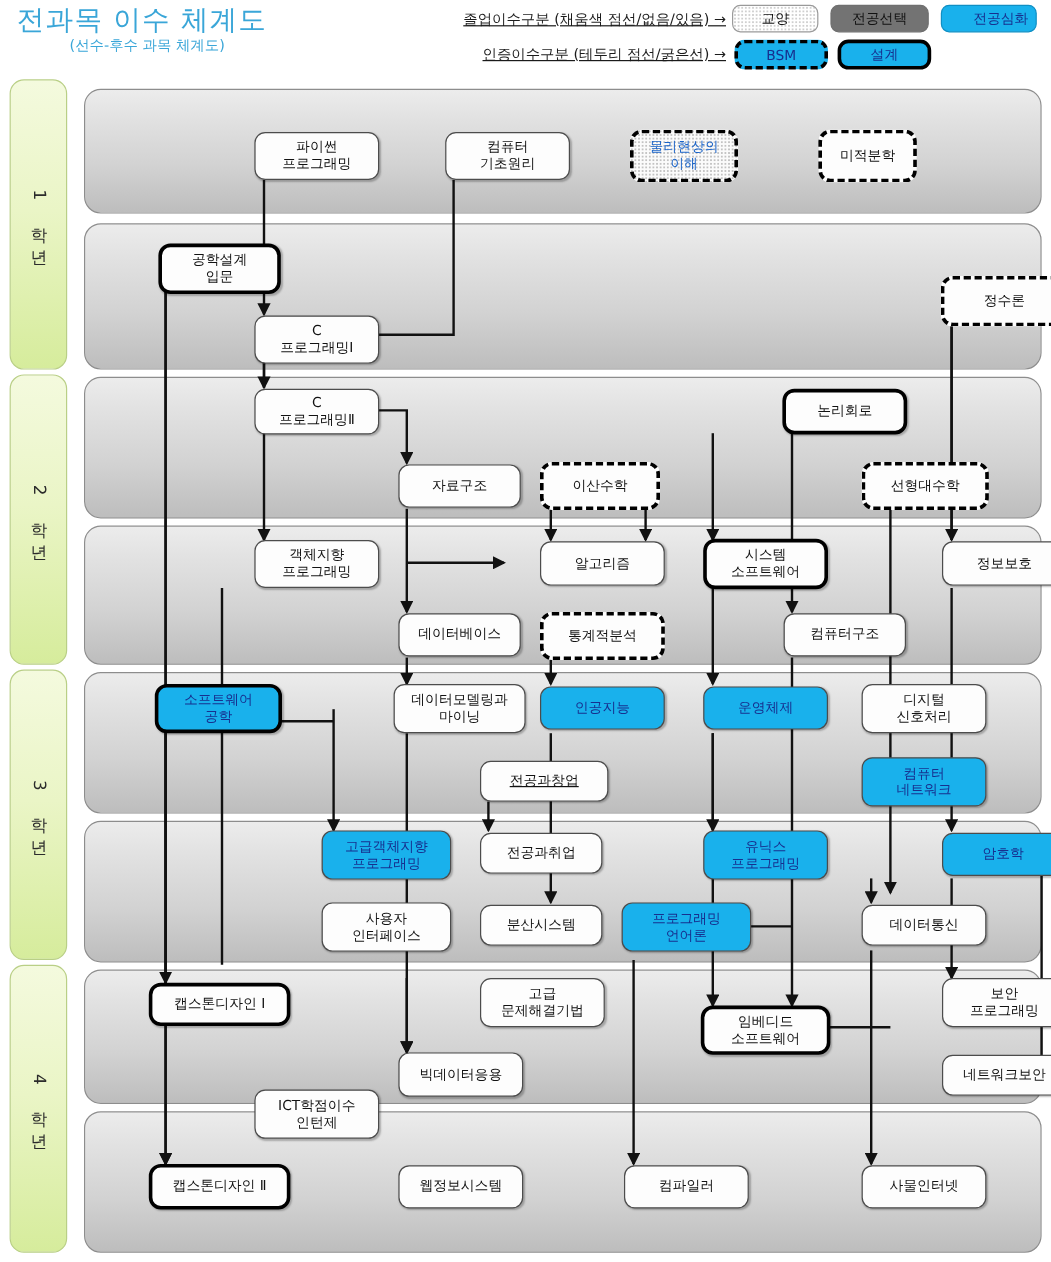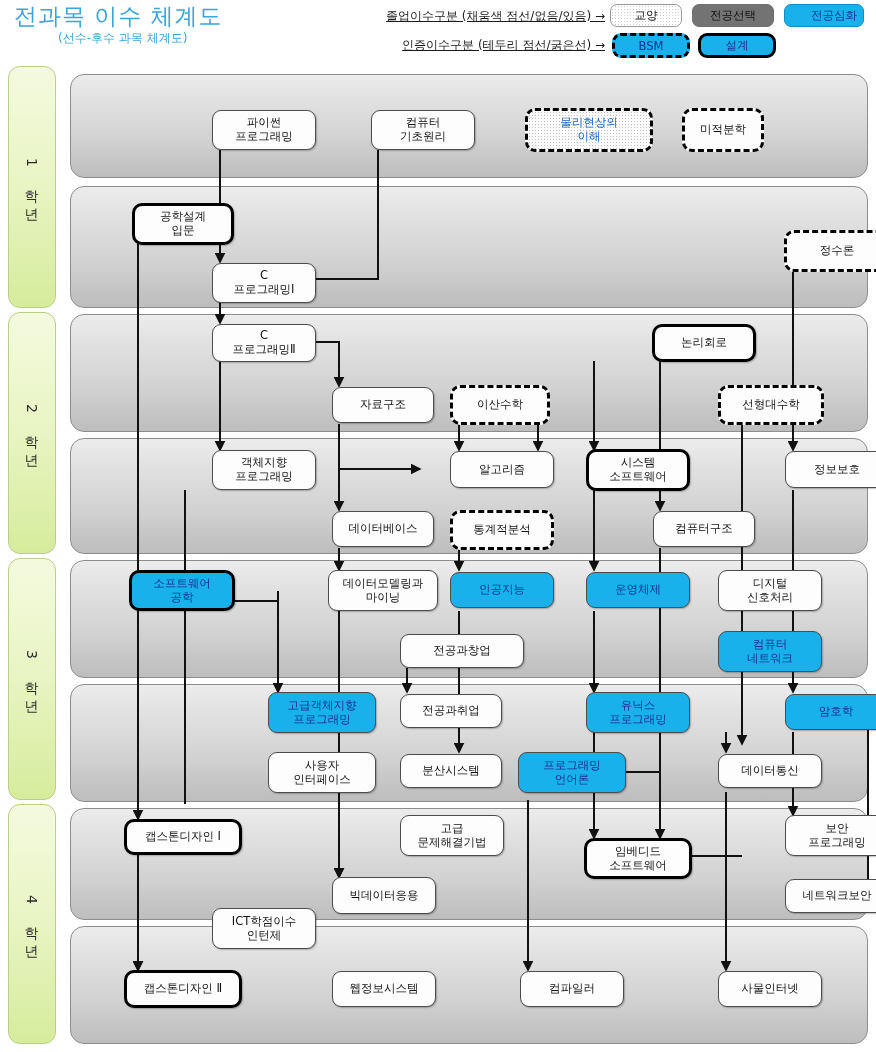--- a/index.html
+++ b/index.html
@@ -251,21 +251,21 @@
       <path d="M 185,836 L 201,836"></path>
 
       <path d="M 868,896 L 840,896"></path>
     </g>
   </svg>
 
   <div class="course" style="left:168px; top:110px; width:104px; height:40px;">파이썬
 프로그래밍</div>
   <div class="course" style="left:327px; top:110px; width:104px; height:40px;">컴퓨터
 기초원리</div>
-  <div class="course dashed dotfill" style="left:481px; top:108px; width:128px; height:44px;">물리현상의
+  <div class="course dashed dotfill" style="left:481px; top:108px; width:90px; height:44px;">물리현상의
 이해</div>
   <div class="course dashed" style="left:638px; top:108px; width:82px; height:44px;">미적분학</div>
 
   <div class="course thick" style="left:88px;  top:203px; width:102px; height:42px;">공학설계
 입문</div>
   <div class="course" style="left:168px; top:263px; width:104px; height:40px;">C
 프로그래밍Ⅰ</div>
   <div class="course dashed" style="left:740px; top:230px; width:106px; height:42px;">정수론</div>
 
   <div class="course" style="left:168px; top:324px; width:104px; height:38px;">C
@@ -286,21 +286,21 @@
   <div class="course" style="left:609px; top:511px; width:102px; height:36px;">컴퓨터구조</div>
 
   <div class="course blue thick" style="left:85px;  top:570px; width:106px; height:41px;">소프트웨어
 공학</div>
   <div class="course" style="left:284px; top:570px; width:110px; height:41px;">데이터모델링과
 마이닝</div>
   <div class="course blue" style="left:406px; top:572px; width:104px; height:36px;">인공지능</div>
   <div class="course blue" style="left:542px; top:572px; width:104px; height:36px;">운영체제</div>
   <div class="course" style="left:674px; top:570px; width:104px; height:41px;">디지털
 신호처리</div>
-  <div class="course" style="left:356px; top:634px; width:124px; height:34px;">전공과창업</div>
+  <div class="course" style="left:356px; top:634px; width:107px; height:34px;text-decoration:underline;">전공과창업</div>
   <div class="course blue" style="left:674px; top:631px; width:104px; height:41px;">컴퓨터
 네트워크</div>
 
   <div class="course blue" style="left:224px; top:692px; width:108px; height:41px;">고급객체지향
 프로그래밍</div>
   <div class="course" style="left:356px; top:694px; width:102px; height:34px;">전공과취업</div>
   <div class="course blue" style="left:542px; top:692px; width:104px; height:41px;">유닉스
 프로그래밍</div>
   <div class="course blue" style="left:741px; top:694px; width:102px; height:36px;">암호학</div>
   <div class="course" style="left:224px; top:752px; width:108px; height:41px;">사용자

